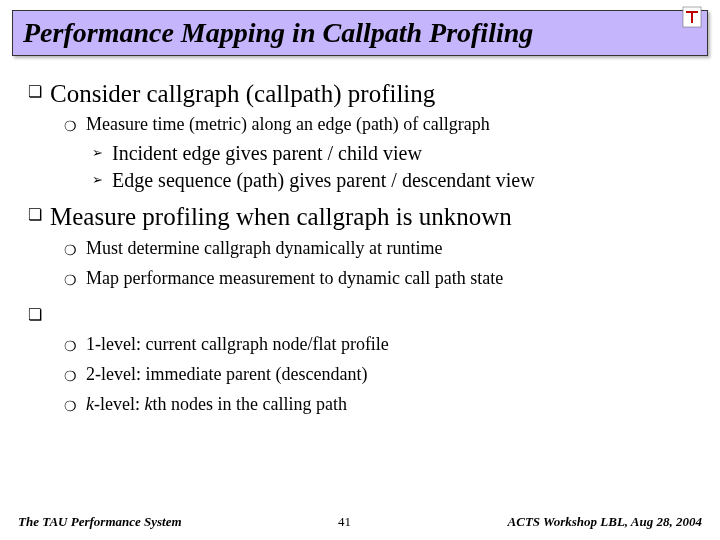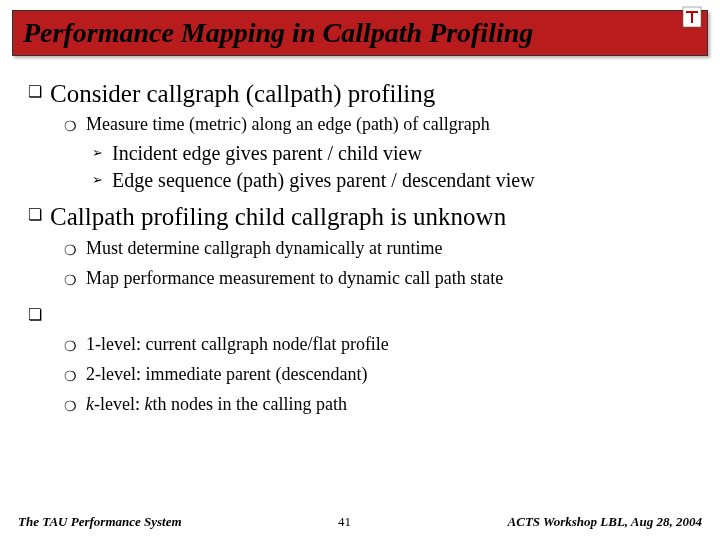--- a/index.html
+++ b/index.html
@@ -10,21 +10,21 @@
     font-family: "Times New Roman", Times, serif;
     color: #000;
     position: relative;
     overflow: hidden;
   }
   .title-box {
     margin: 10px 12px 0 12px;
     border: 1px solid #333;
     box-shadow: 2px 2px 3px rgba(0,0,0,0.3);
     padding: 6px 10px;
-    background: #b91c1c;
+    background: #c4b5fd;
   }
   .title-box h1 {
     font-size: 28px;
     font-style: italic;
     font-weight: bold;
     font-family: "Times New Roman", Times, serif;
   }
   .logo {
     position: absolute;
     top: 6px;
@@ -135,21 +135,21 @@
     <span class="bullet">➢</span>
     <span class="text">Incident edge gives parent / child view</span>
   </div>
   <div class="lvl3">
     <span class="bullet">➢</span>
     <span class="text">Edge sequence (path) gives parent / descendant view</span>
   </div>
 
   <div class="lvl1">
     <span class="bullet">❏</span>
-    <span class="text">Callpath profiling child callgraph is unknown</span>
+    <span class="text">Measure profiling when callgraph is unknown</span>
   </div>
   <div class="lvl2">
     <span class="bullet">❍</span>
     <span class="text">Must determine callgraph dynamically at runtime</span>
   </div>
   <div class="lvl2">
     <span class="bullet">❍</span>
     <span class="text">Map performance measurement to dynamic call path state</span>
   </div>
 

